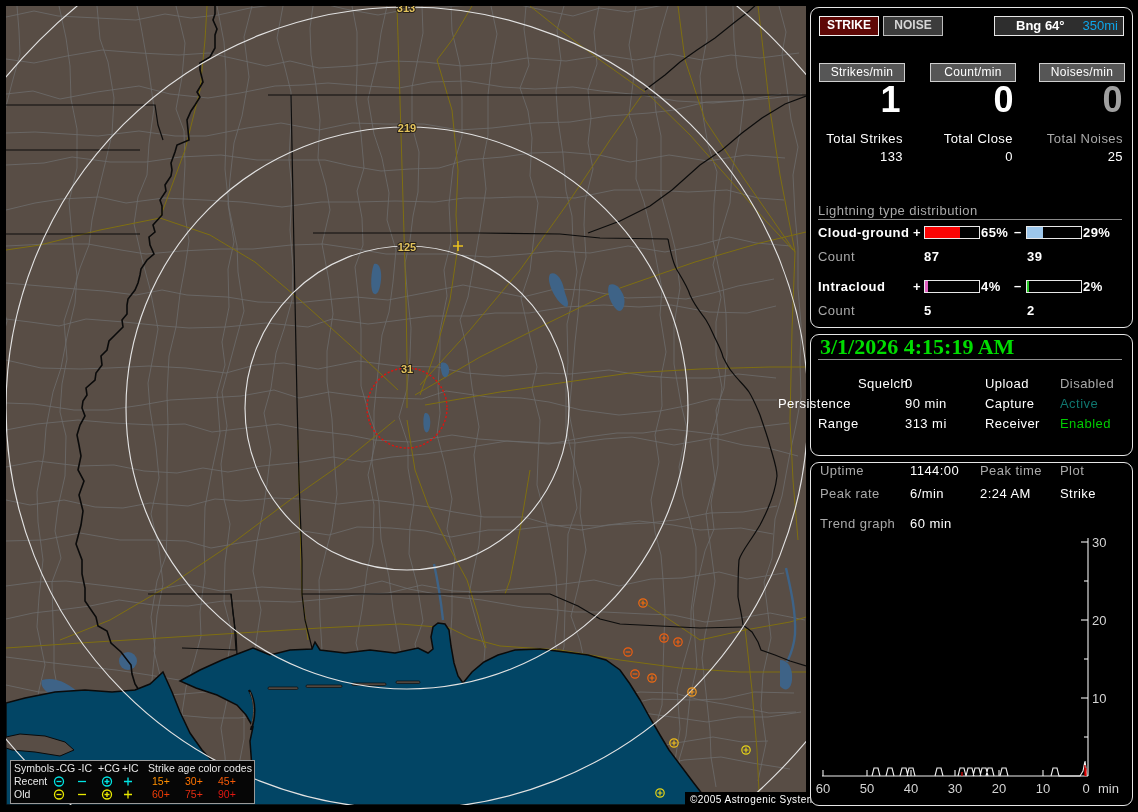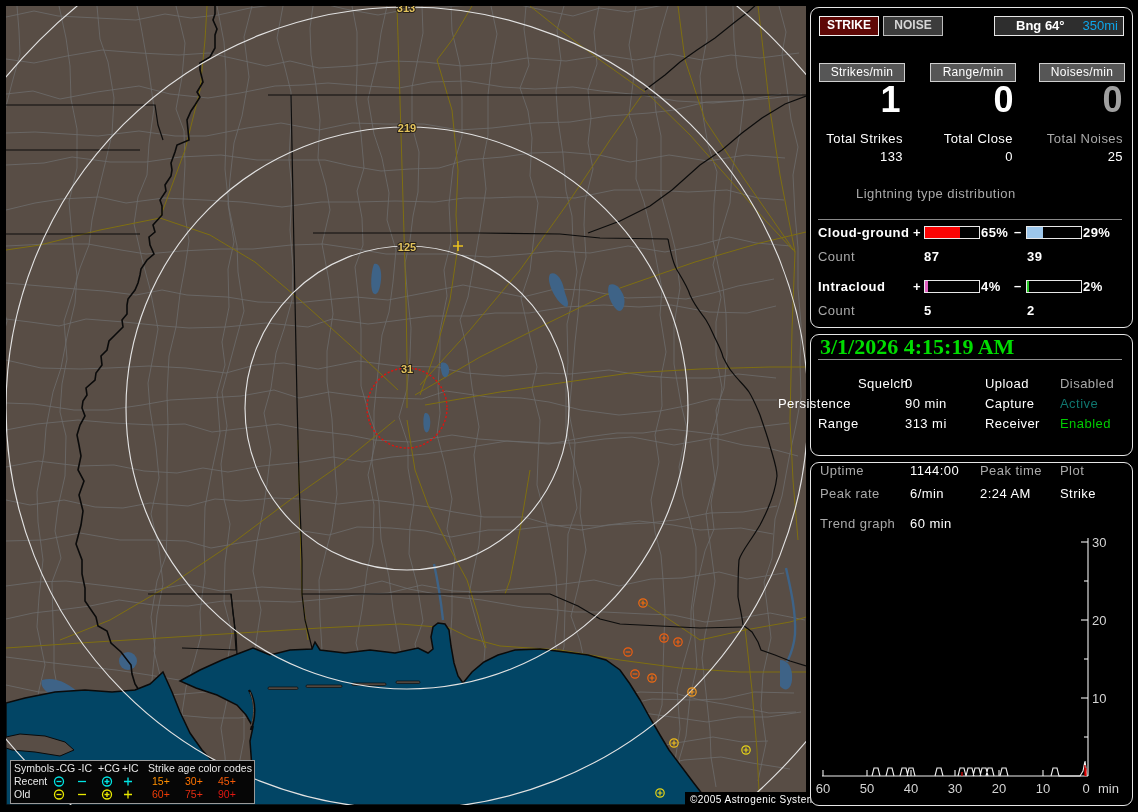--- a/index.html
+++ b/index.html
@@ -235,32 +235,32 @@
 <div class="panel" style="top:7px;height:319px;"></div>
 <div class="abs" style="left:819px;top:16px;width:58px;height:18px;background:#5e0806;border:1px solid #f2f2f2;
      color:#fff;font-weight:bold;font-size:12px;text-align:center;line-height:17px;">STRIKE</div>
 <div class="abs" style="left:883px;top:16px;width:58px;height:18px;background:#3c3c3c;border:1px solid #bdbdbd;
      color:#d6d6d6;font-weight:bold;font-size:12px;text-align:center;line-height:17px;">NOISE</div>
 <div class="abs" style="left:994px;top:16px;width:128px;height:18px;background:#2e2e2e;border:1px solid #e8e8e8;">
   <span style="position:absolute;left:5px;top:1px;font-size:13px;font-weight:bold;color:#fff;padding-left:16px;">Bng 64°</span>
   <span style="position:absolute;right:5px;top:1px;font-size:13px;font-weight:normal;color:#0ea5e9;">350mi</span>
 </div>
 <div class="btnlabel" style="left:819px;top:63px;">Strikes/min</div>
-<div class="btnlabel" style="left:930px;top:63px;">Range/min</div>
+<div class="btnlabel" style="left:930px;top:63px;">Count/min</div>
 <div class="btnlabel" style="left:1039px;top:63px;">Noises/min</div>
 <div class="t b ra" style="left:801px;top:79px;width:100px;font-size:36px;">1</div>
 <div class="t b ra" style="left:914px;top:79px;width:100px;font-size:36px;">0</div>
 <div class="t b ra" style="left:1023px;top:79px;width:100px;font-size:36px;color:#a0a0a0;">0</div>
 <div class="t ra" style="left:803px;top:131px;width:100px;">Total Strikes</div>
 <div class="t ra" style="left:913px;top:131px;width:100px;">Total Close</div>
 <div class="t ra gray" style="left:1023px;top:131px;width:100px;">Total Noises</div>
 <div class="t ra" style="left:803px;top:149px;width:100px;">133</div>
 <div class="t ra" style="left:913px;top:149px;width:100px;">0</div>
 <div class="t ra" style="left:1023px;top:149px;width:100px;">25</div>
-<div class="t gray" style="left:818px;top:186px;margin-left:38px;">Lightning type distribution</div>
+<div class="t gray" style="left:818px;top:203px;">Lightning type distribution</div>
 <div class="abs" style="left:818px;top:219px;width:304px;height:1px;background:#8a8a8a;"></div>
 <div class="t b" style="left:818px;top:225px;">Cloud-ground</div>
 <div class="t b" style="left:913px;top:225px;">+</div>
 <div class="bar" style="left:924px;top:226px;">
     <div style="width:35px;background:#fb0404;"></div>
   </div>
 <div class="t b" style="left:981px;top:225px;">65%</div>
 <div class="t b" style="left:1014px;top:224px;">–</div>
 <div class="bar" style="left:1026px;top:226px;">
     <div style="width:16px;background:#9cc6ea;"></div>

